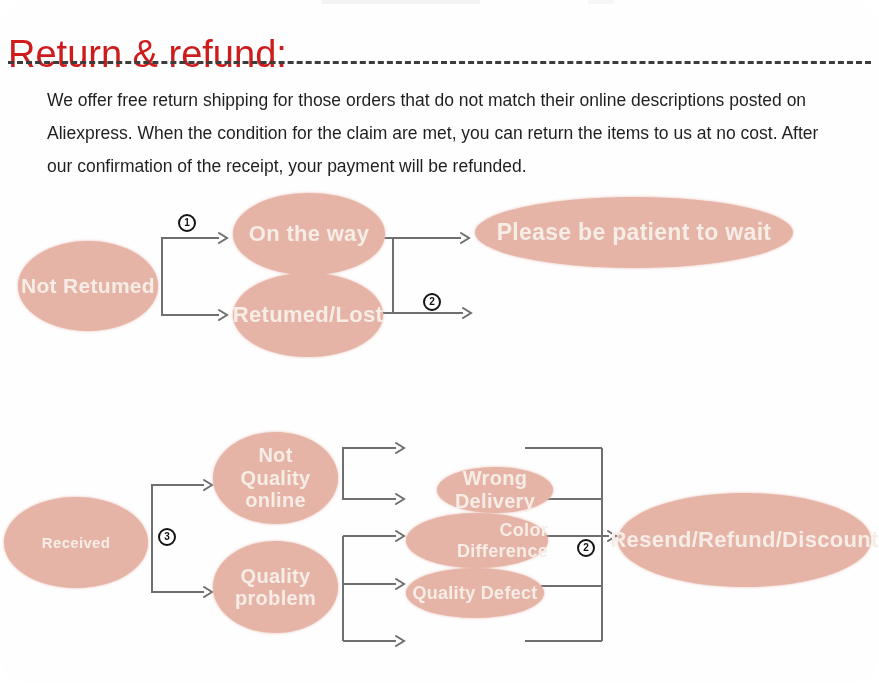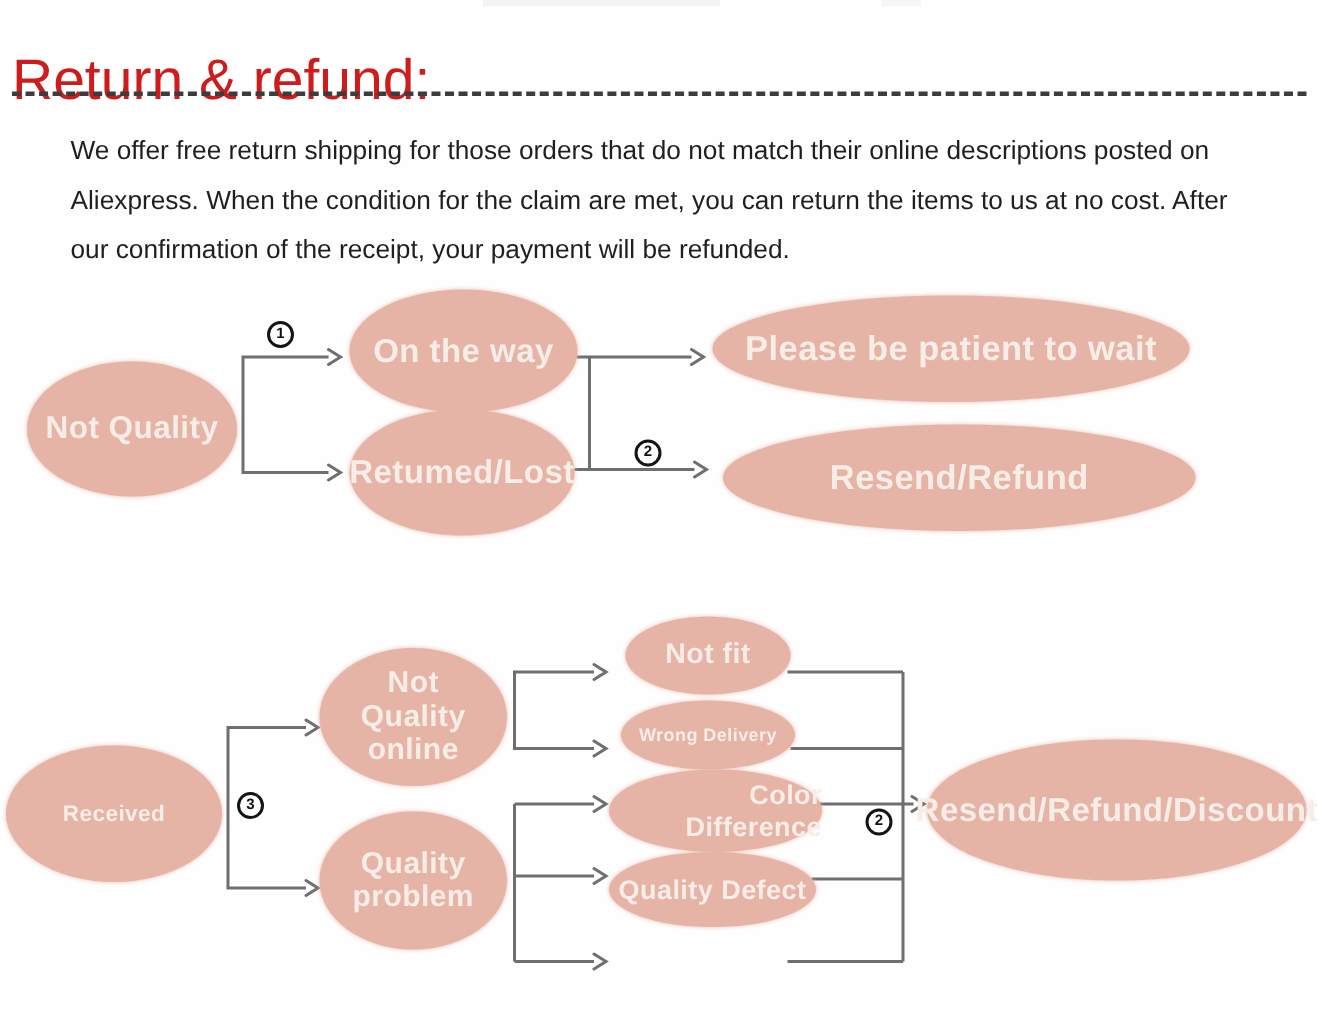--- a/index.html
+++ b/index.html
@@ -29,21 +29,21 @@
   }
   .n-notrec{left:18px;top:241px;width:140px;height:90px;font-size:21px;}
   .n-ontheway{left:233px;top:193px;width:152px;height:82px;font-size:22px;}
   .n-retlost{left:233px;top:273px;width:150px;height:84px;font-size:22px;}
   .n-wait{left:475px;top:197px;width:318px;height:71px;font-size:23px;}
   .n-resref{left:482px;top:283px;width:315px;height:71px;font-size:23px;}
   .n-received{left:4px;top:497px;width:144px;height:91px;font-size:15px;}
   .n-notqual{left:213px;top:432px;width:125px;height:92px;font-size:20px;line-height:1.12;}
   .n-qual{left:213px;top:541px;width:125px;height:92px;font-size:20px;line-height:1.12;}
   .n-notfit{left:417px;top:411px;width:110px;height:52px;font-size:19px;}
-  .n-wrongdel{left:414px;top:467px;width:116px;height:46px;font-size:12px;}
+  .n-wrongdel{left:437px;top:467px;width:116px;height:46px;font-size:20px;}
   .n-colordiff{left:406px;top:513px;width:142px;height:55px;font-size:18px;text-align:right;}
   .n-qualdef{left:406px;top:568px;width:138px;height:50px;font-size:18px;}
   .n-damage{left:417px;top:625px;width:111px;height:43px;font-size:19px;}
   .n-resdisc{left:618px;top:493px;width:253px;height:94px;font-size:22px;}
   .badge{
     position:absolute;width:14px;height:14px;border:2px solid #141414;border-radius:50%;
     background:#fff;color:#111;font-size:10px;font-weight:700;
     display:flex;align-items:center;justify-content:center;line-height:1;
   }
   .b-1{left:178px;top:214px;}
@@ -86,35 +86,33 @@
       M204,480 L212,485 L204,490
       M204,587 L212,592 L204,597
       M396,443 L404,448 L396,453
       M396,494 L404,499 L396,504
       M396,531 L404,536 L396,541
       M396,579 L404,584 L396,589
       M396,636 L404,641 L396,646
       M608,531 L616,536 L608,541"></path>
   </svg>
 
-  <div class="node n-notrec">Not Quality</div>
+  <div class="node n-notrec">Not Retumed</div>
   <div class="badge b-1">1</div>
   <div class="node n-ontheway">On the way</div>
   <div class="node n-retlost">Retumed/Lost</div>
   <div class="badge b-2a">2</div>
   <div class="node n-wait">Please be patient to wait</div>
-  <div class="node n-resref">Resend/Refund</div>
 
   <div class="node n-received">Received</div>
   <div class="badge b-3">3</div>
   <div class="node n-notqual">Not
 Quality
 online</div>
   <div class="node n-qual">Quality
 problem</div>
-  <div class="node n-notfit">Not fit</div>
   <div class="node n-wrongdel">Wrong Delivery</div>
   <div class="node n-colordiff">Color Difference</div>
   <div class="node n-qualdef">Quality Defect</div>
   <div class="badge b-2b">2</div>
   <div class="node n-resdisc">Resend/Refund/Discount</div>
 
 </div>
 
 </body></html>

